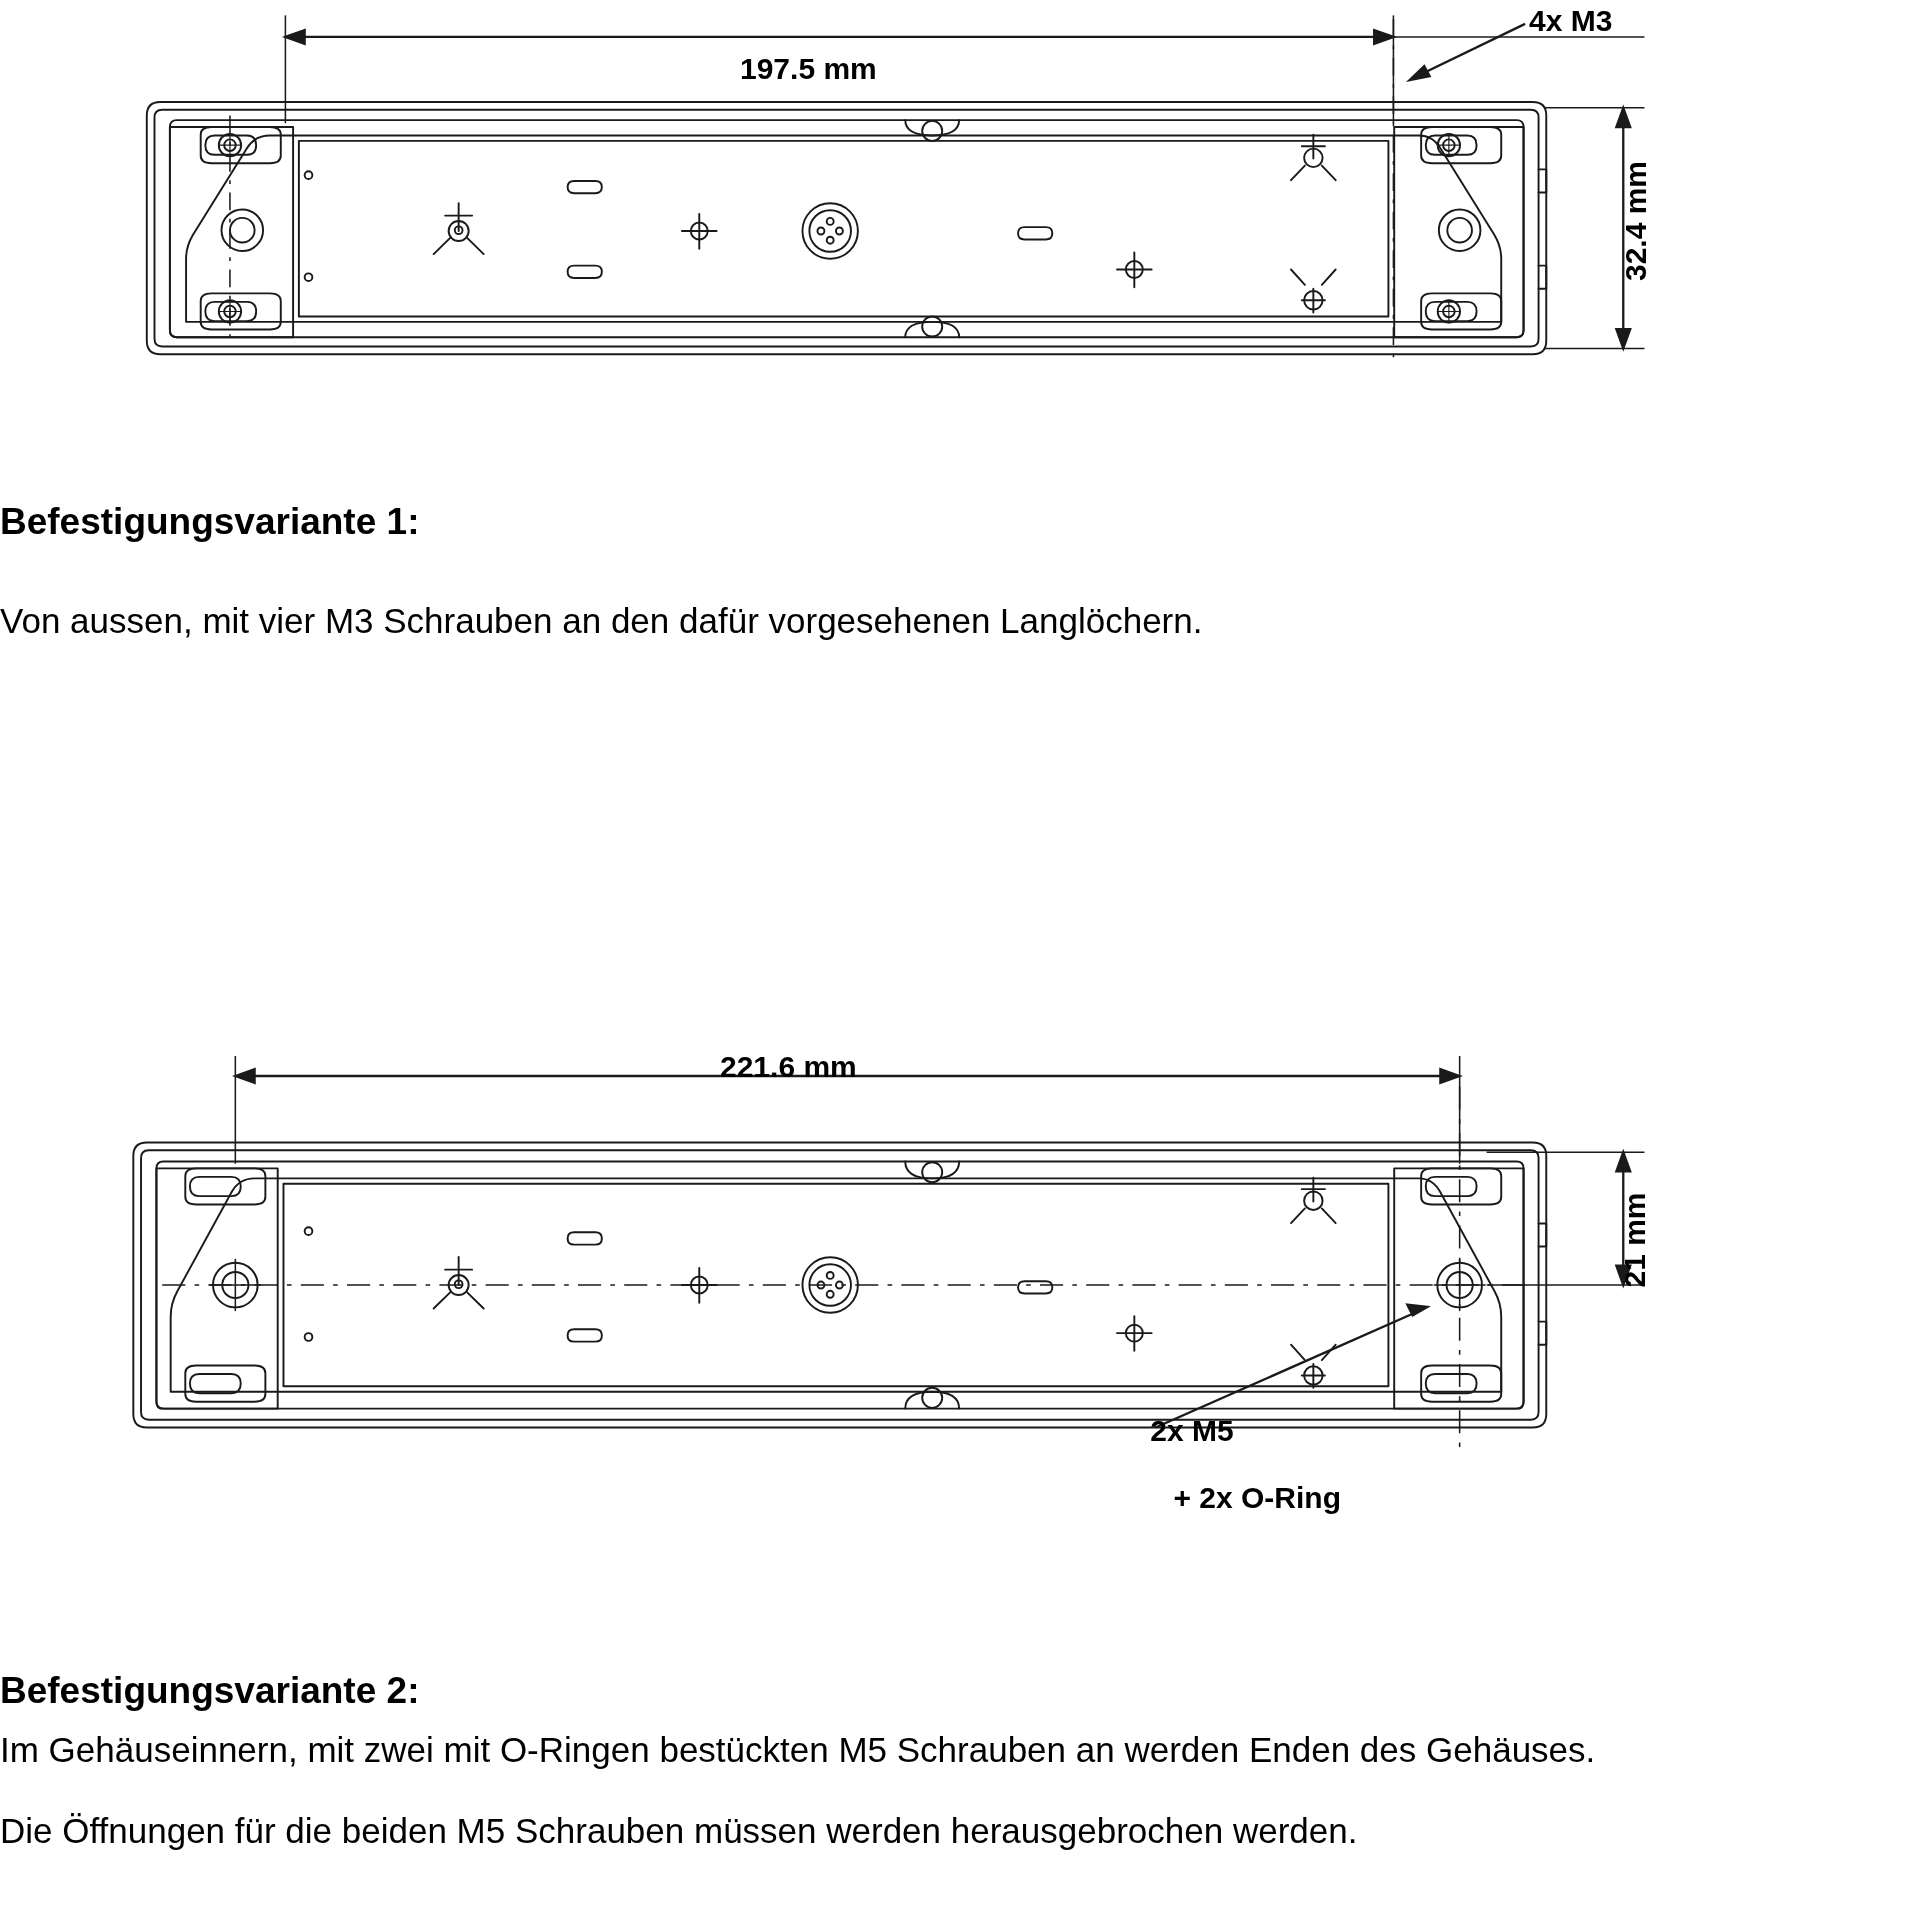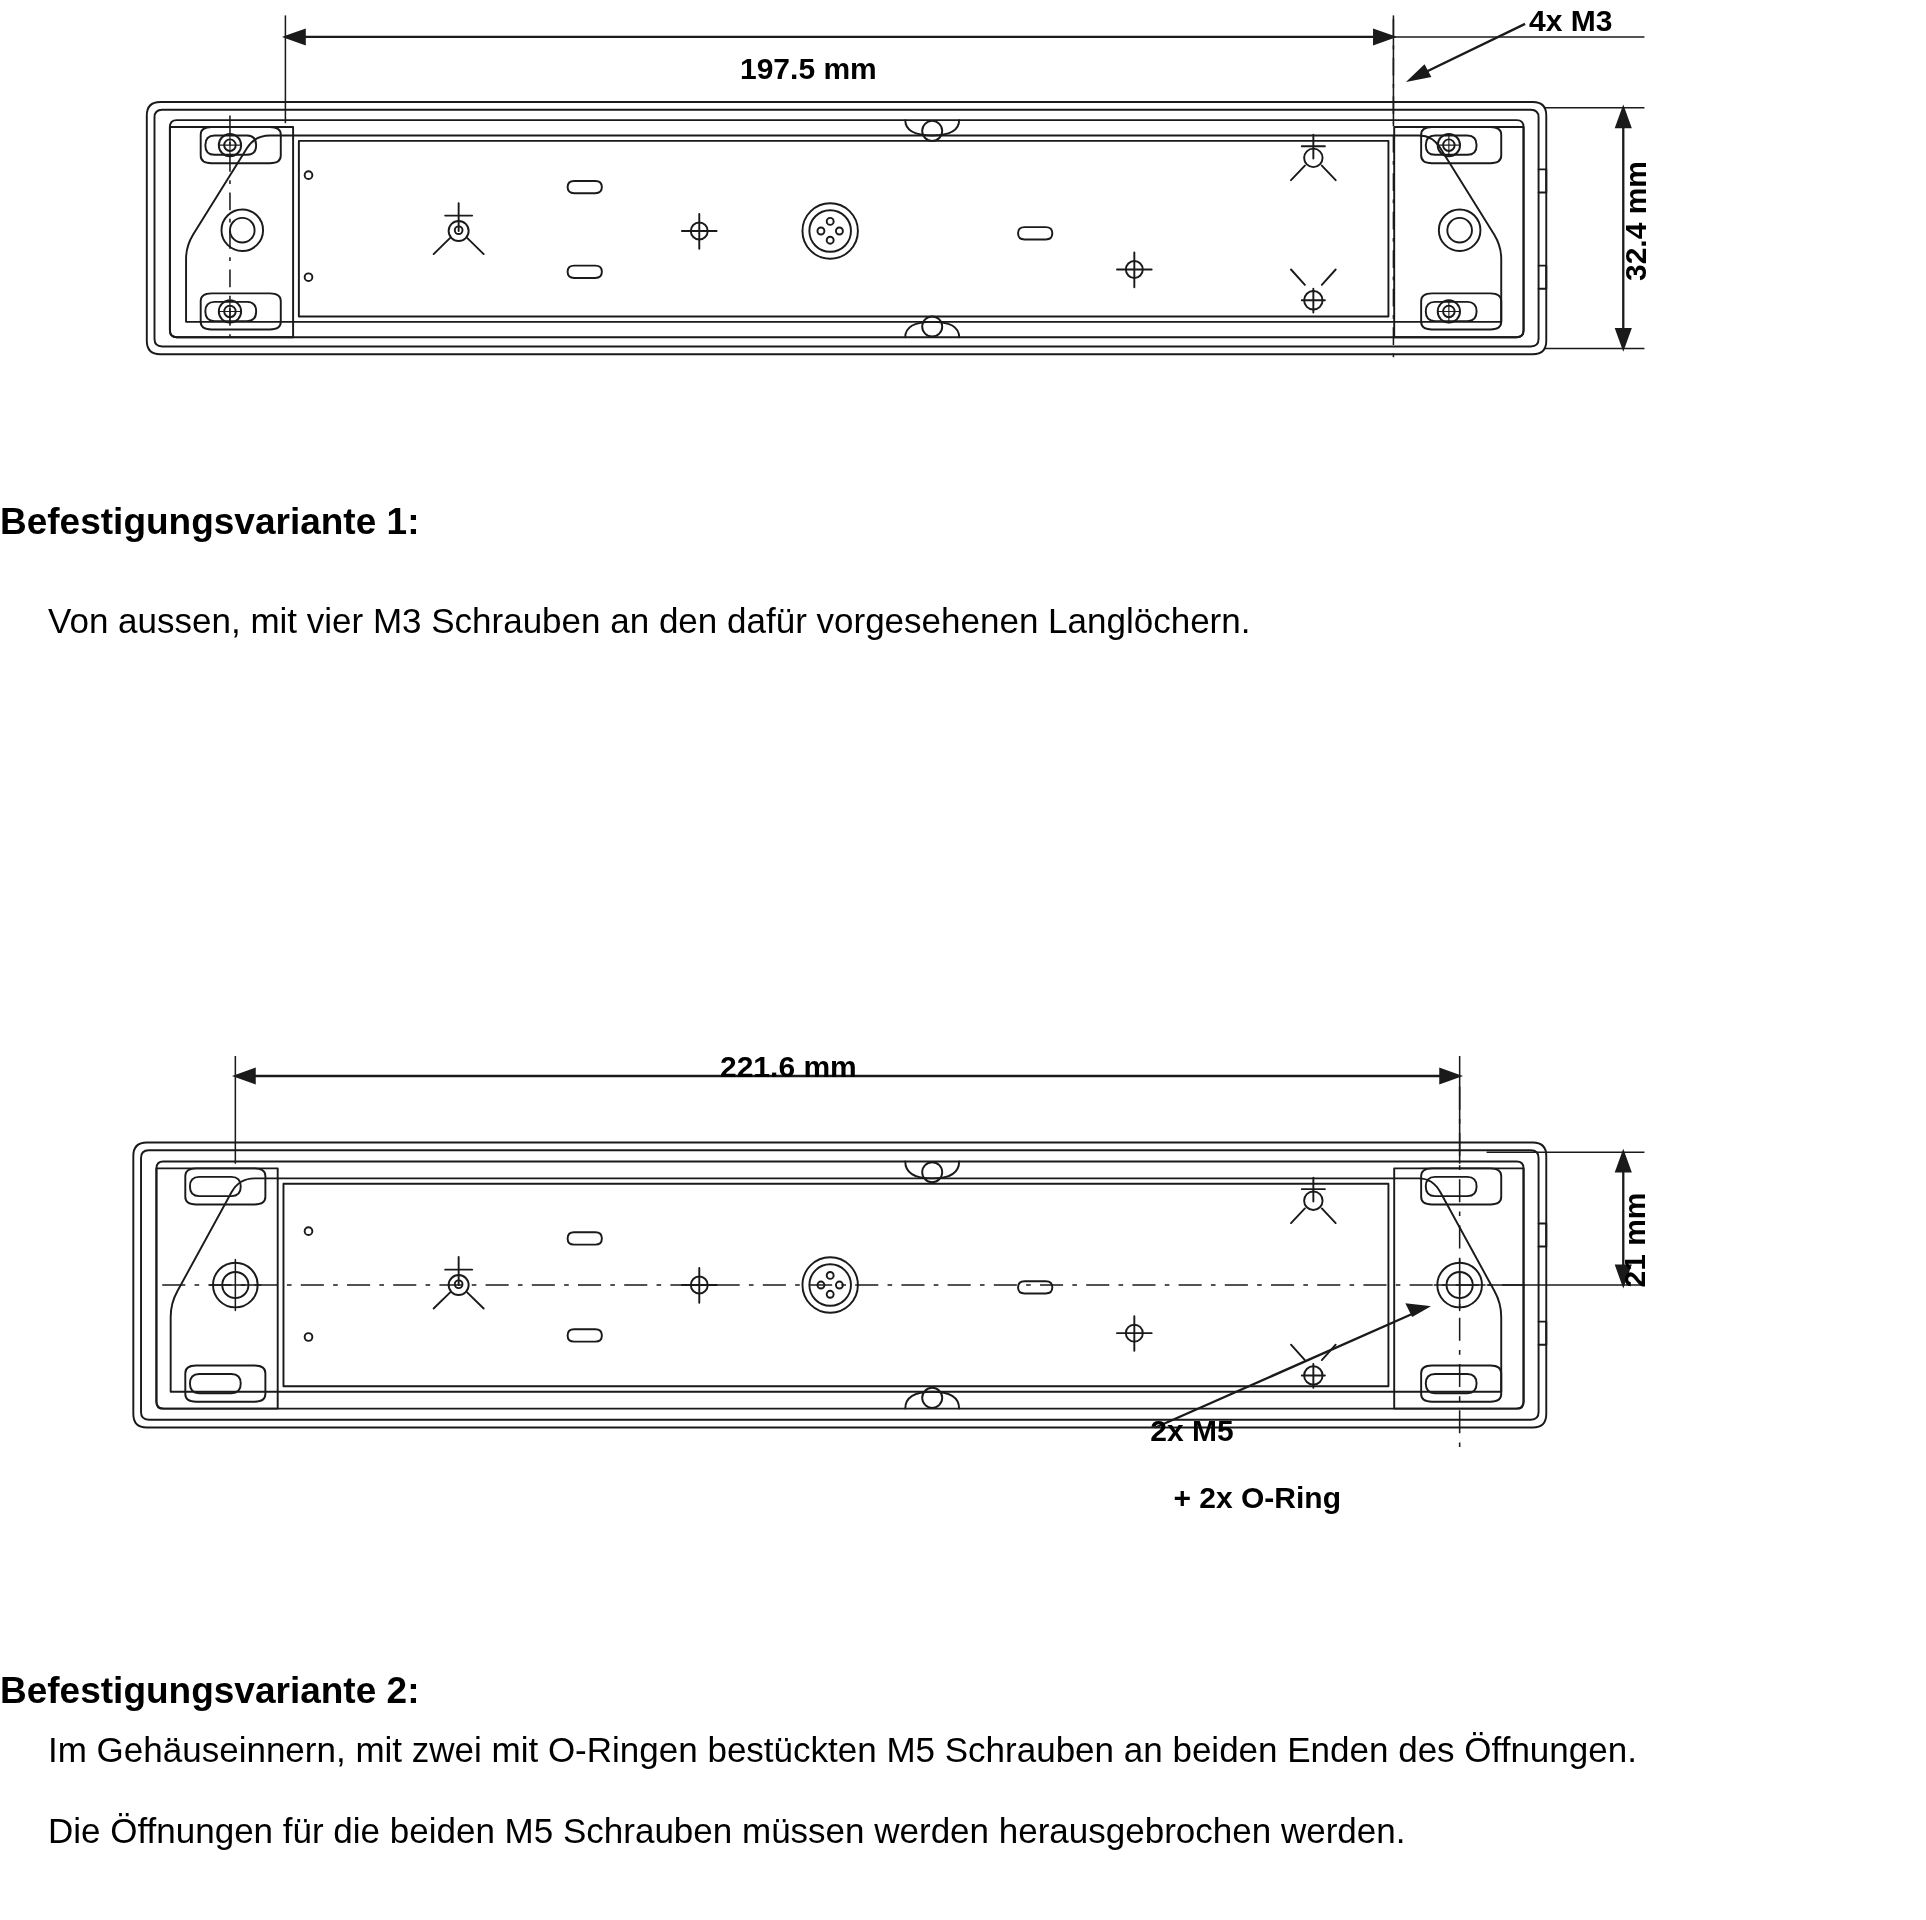--- a/index.html
+++ b/index.html
@@ -55,21 +55,21 @@
   .paragraph {
     position: absolute;
     font-family: "Liberation Sans", sans-serif;
     color: #000000;
     white-space: nowrap;
   }
 
   
   .t-dim   { font-size: 30px; }
   .t-head  { font-size: 37px; letter-spacing: 0px; }
-  .t-body  { font-size: 35px; margin-left: 48px; }
+  .t-body  { font-size: 35px; }
 </style>
 </head>
 <body>
 
 <div class="page">
 
   <div class="drawing" id="drawing-1">
     <svg width="1772" height="385" viewBox="0 0 4600 1000" xmlns="http://www.w3.org/2000/svg">
       <g fill="none" stroke="#1a1a1a" stroke-width="5" stroke-linejoin="round" stroke-linecap="round">
 
@@ -346,18 +346,18 @@
   <div class="dim-label t-dim" style="left: 720px; top: 1050px;">221.6 mm</div>
 
   <div class="dim-label t-dim vertical-label" style="left: 1635px; top: 1223px; width: 116px; text-align: center; margin-left: -58px;">21 mm</div>
 
   <div class="dim-label t-dim" style="left: 1111px; top: 1414px; text-align: center; width: 162px;">2x M5</div>
 
   <div class="dim-label t-dim" style="left: 1048px; top: 1481px; text-align: right; width: 293px;">+ 2x O-Ring</div>
 
   <div class="heading t-head" style="left: 0px; top: 1670px;">Befestigungsvariante 2:</div>
 
-  <div class="paragraph t-body" style="left: 0px; top: 1730px;">Im Gehäuseinnern, mit zwei mit O-Ringen bestückten M5 Schrauben an beiden Enden des Öffnungen.</div>
+  <div class="paragraph t-body" style="left: 0px; top: 1730px;">Im Gehäuseinnern, mit zwei mit O-Ringen bestückten M5 Schrauben an werden Enden des Gehäuses.</div>
 
   <div class="paragraph t-body" style="left: 0px; top: 1811px;">Die Öffnungen für die beiden M5 Schrauben müssen werden herausgebrochen werden.</div>
 
 </div>
 
 
 </body></html>

